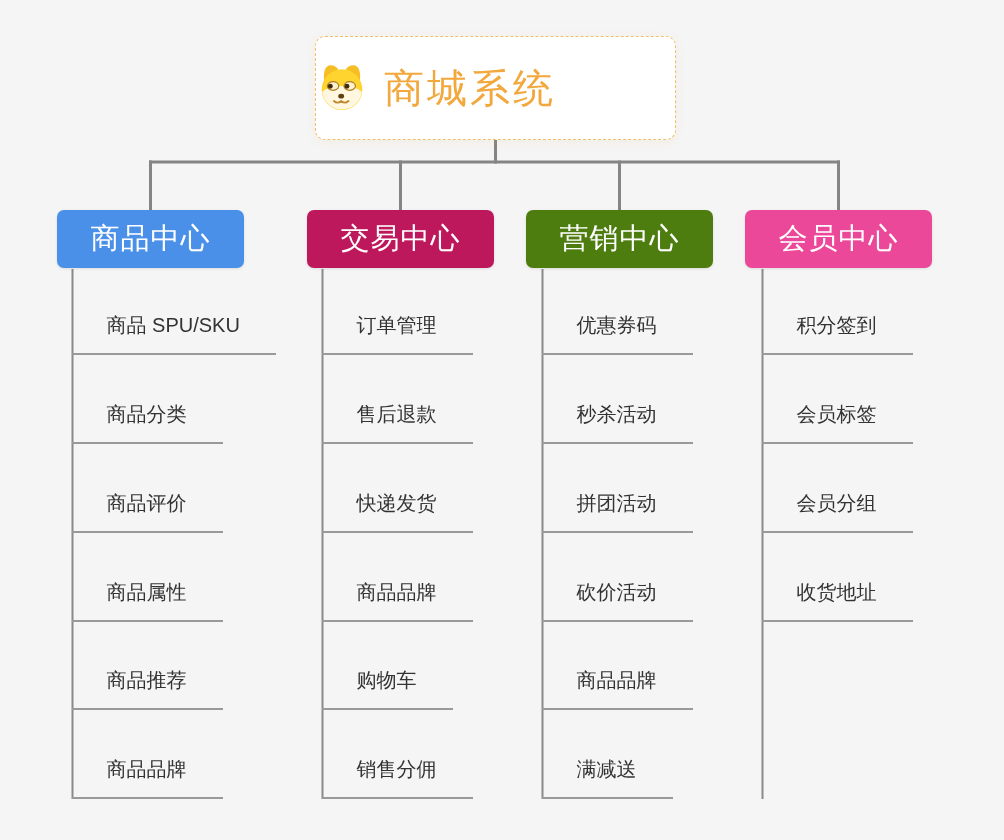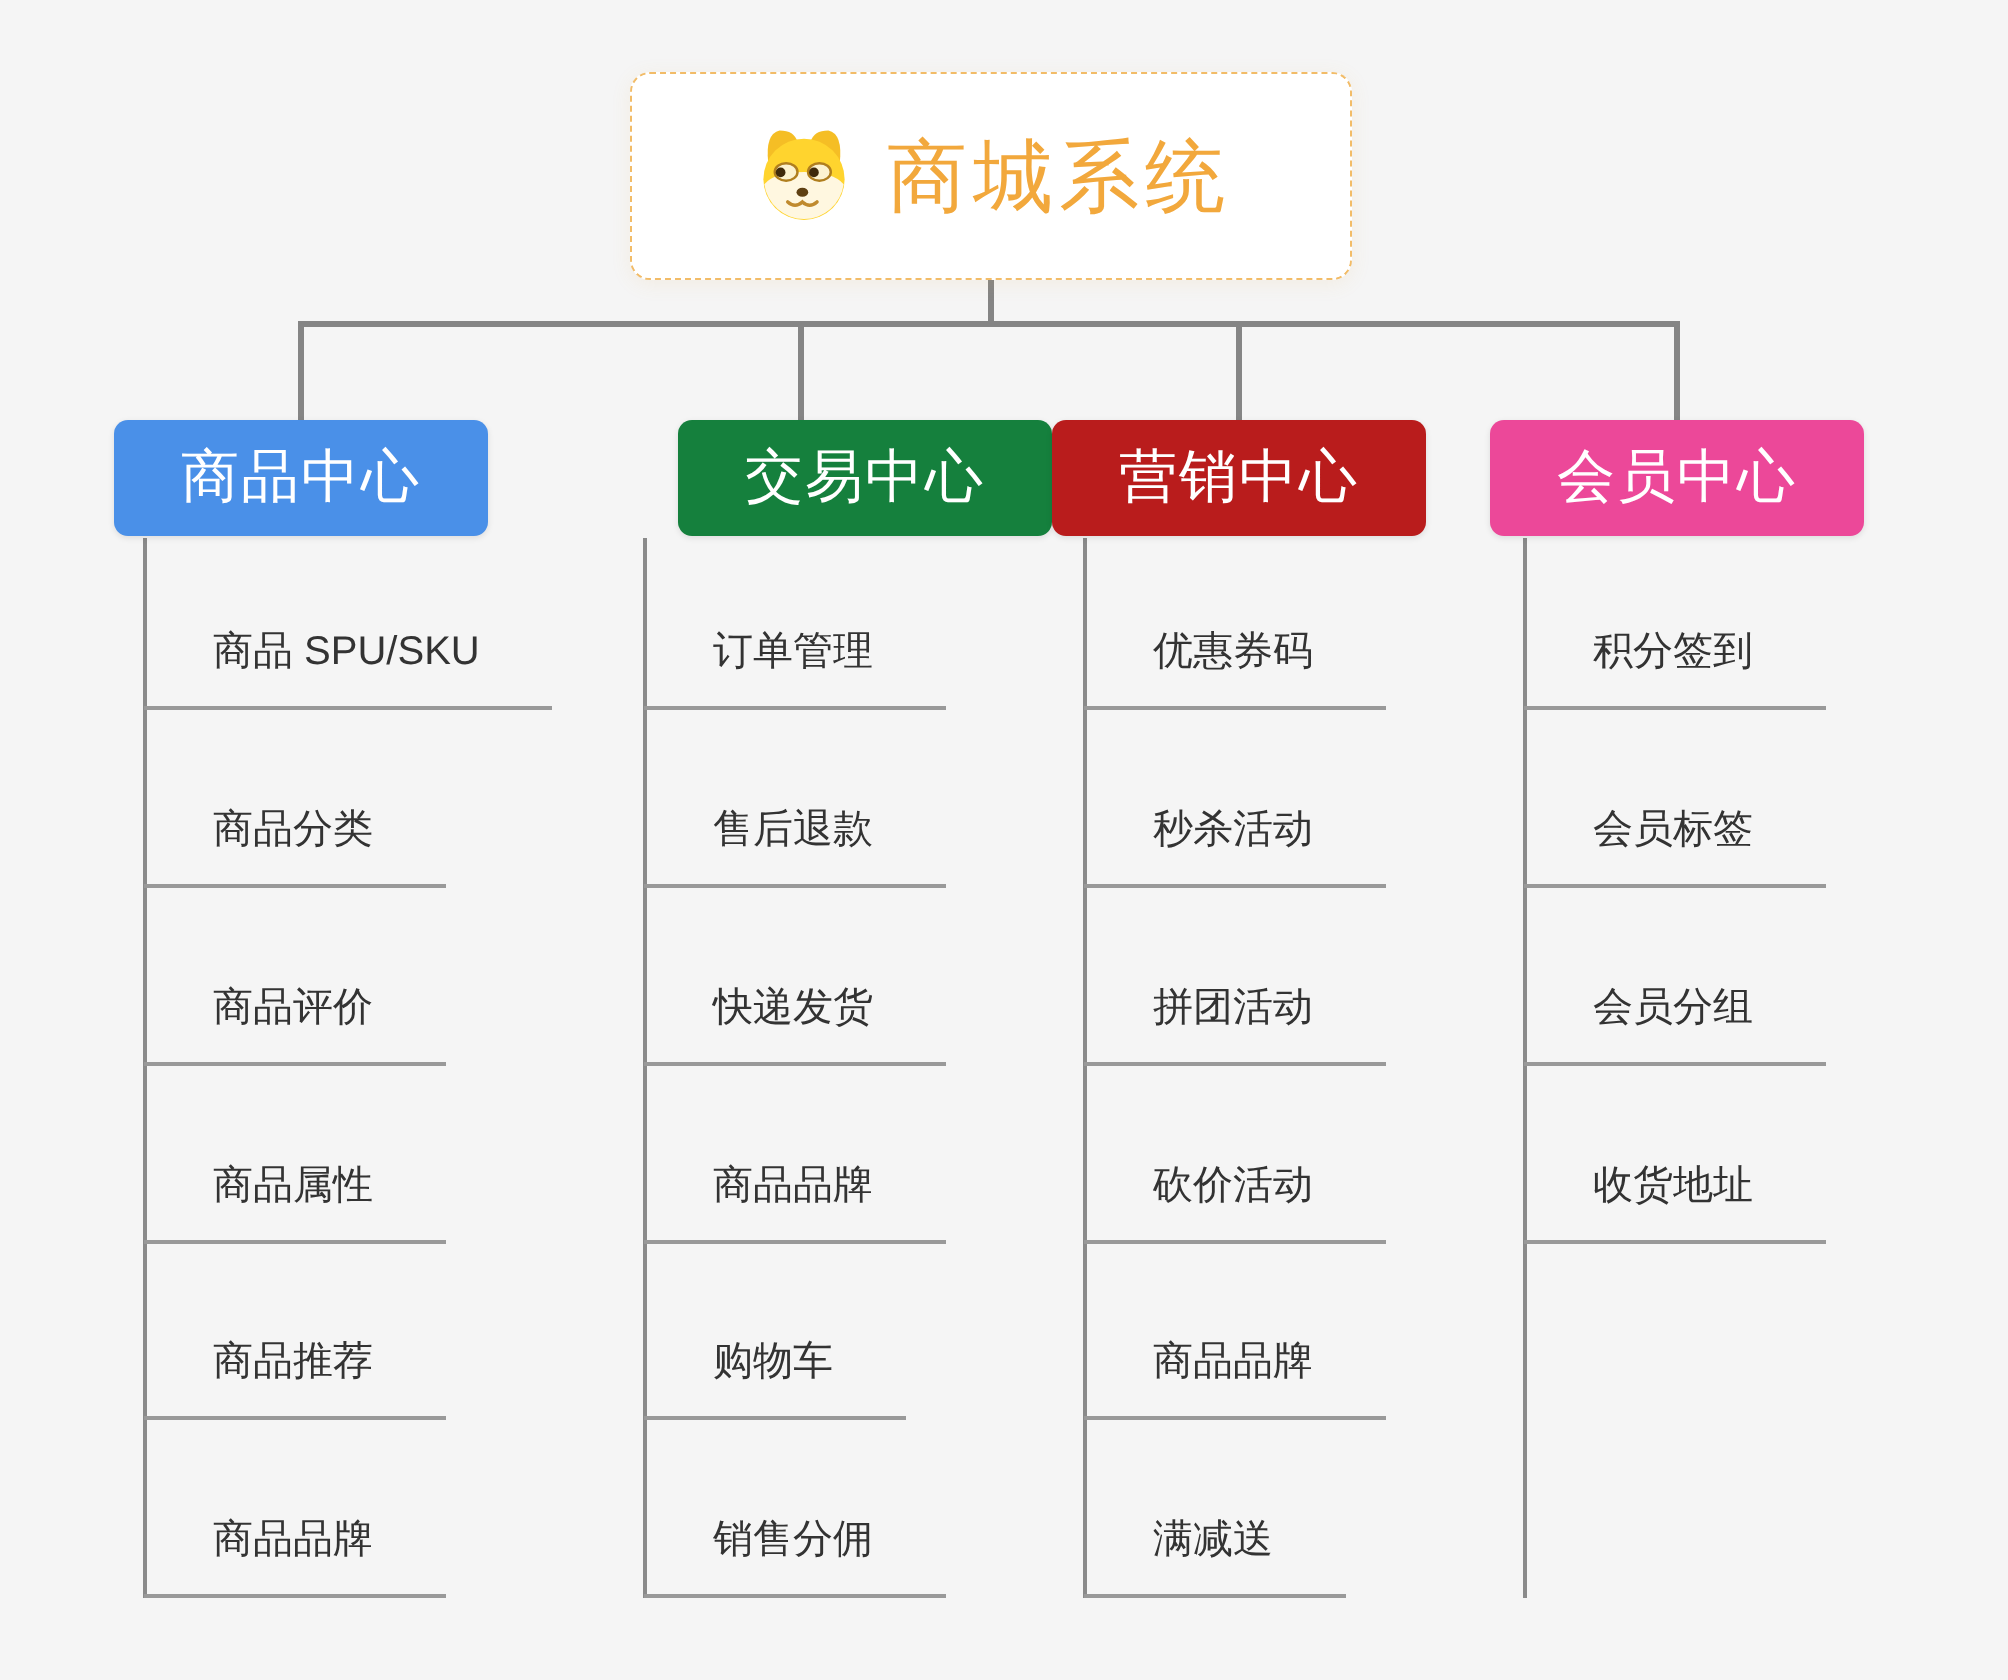--- a/index.html
+++ b/index.html
@@ -17,21 +17,21 @@
     position:absolute;left:0;top:0;width:1004px;height:840px;
     pointer-events:none;
   }
   
   .root{
     position:absolute;left:315px;top:36px;width:361px;height:104px;
     box-sizing:border-box;
     background:#ffffff;
     border:1px dashed #f2bc68;
     border-radius:10px;
-    display:flex;align-items:center;justify-content:center;gap:16px;
+    display:flex;align-items:center;justify-content:flex-start;gap:16px;
     box-shadow:0 2px 10px rgba(230,170,70,0.10);
   }
   .root-title{
     font-size:40px;color:#f2a83c;letter-spacing:3px;white-space:nowrap;
   }
   
   .branch{
     position:absolute;top:210px;width:187px;height:58px;
     border-radius:7px;
     display:flex;align-items:center;justify-content:center;
@@ -89,24 +89,24 @@
       <circle cx="38.1" cy="29.8" r="3" fill="#3f2a0a"></circle>
       <ellipse cx="31" cy="42" rx="3.6" ry="2.8" fill="#5f4012"></ellipse>
       <path d="M22 48 Q26.5 52 31 48 Q35.5 52 40 48" stroke="#c08a2e" stroke-width="2.2" fill="none" stroke-linecap="round"></path>
     </svg>
     <span class="root-title">商城系统</span>
   </div>
 
   <div class="branch b0" style="background-color: rgb(74, 144, 232);">
     <span>商品中心</span>
   </div>
-  <div class="branch b1" style="background-color: #15803d; margin-left: 32px;">
+  <div class="branch b1" style="background-color: #be185d;">
     <span>交易中心</span>
   </div>
-  <div class="branch b2" style="background-color: #b91c1c;">
+  <div class="branch b2" style="background-color: #4d7c0f;">
     <span>营销中心</span>
   </div>
   <div class="branch b3" style="background-color: #ec4899;">
     <span>会员中心</span>
   </div>
 
   <div class="col c0">
     <div class="child">
         <span>商品 SPU/SKU</span>
       </div>

